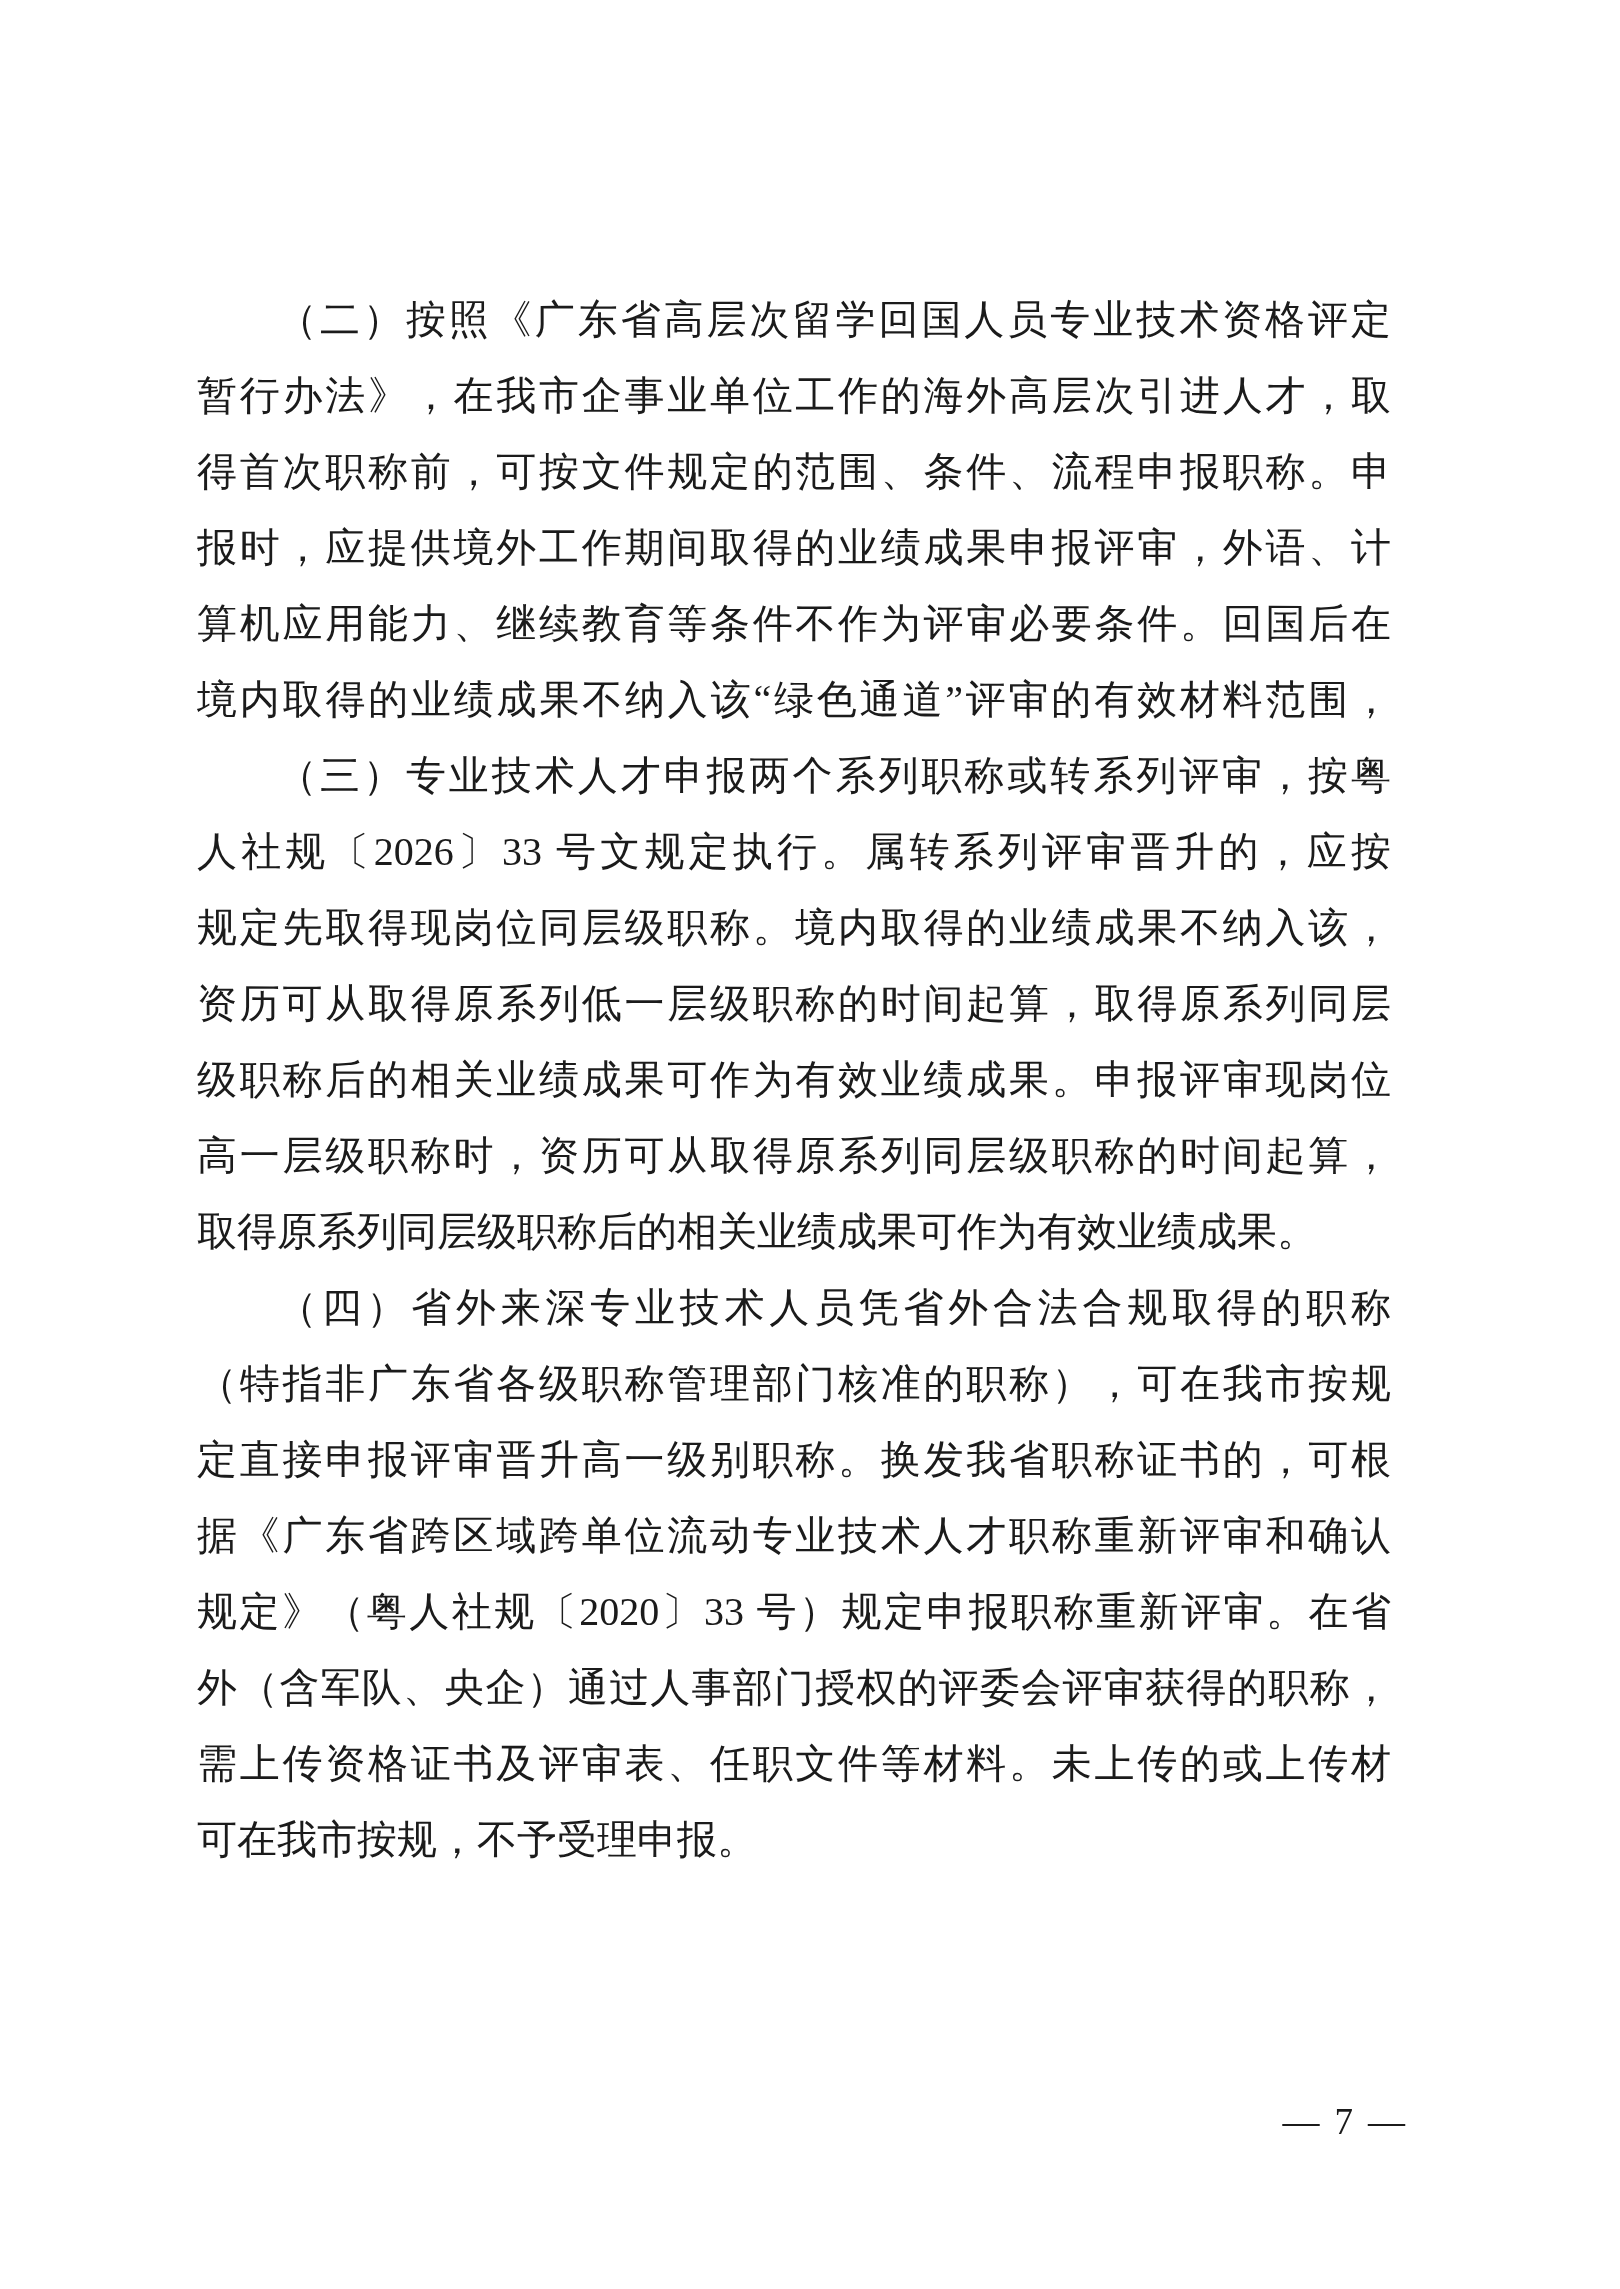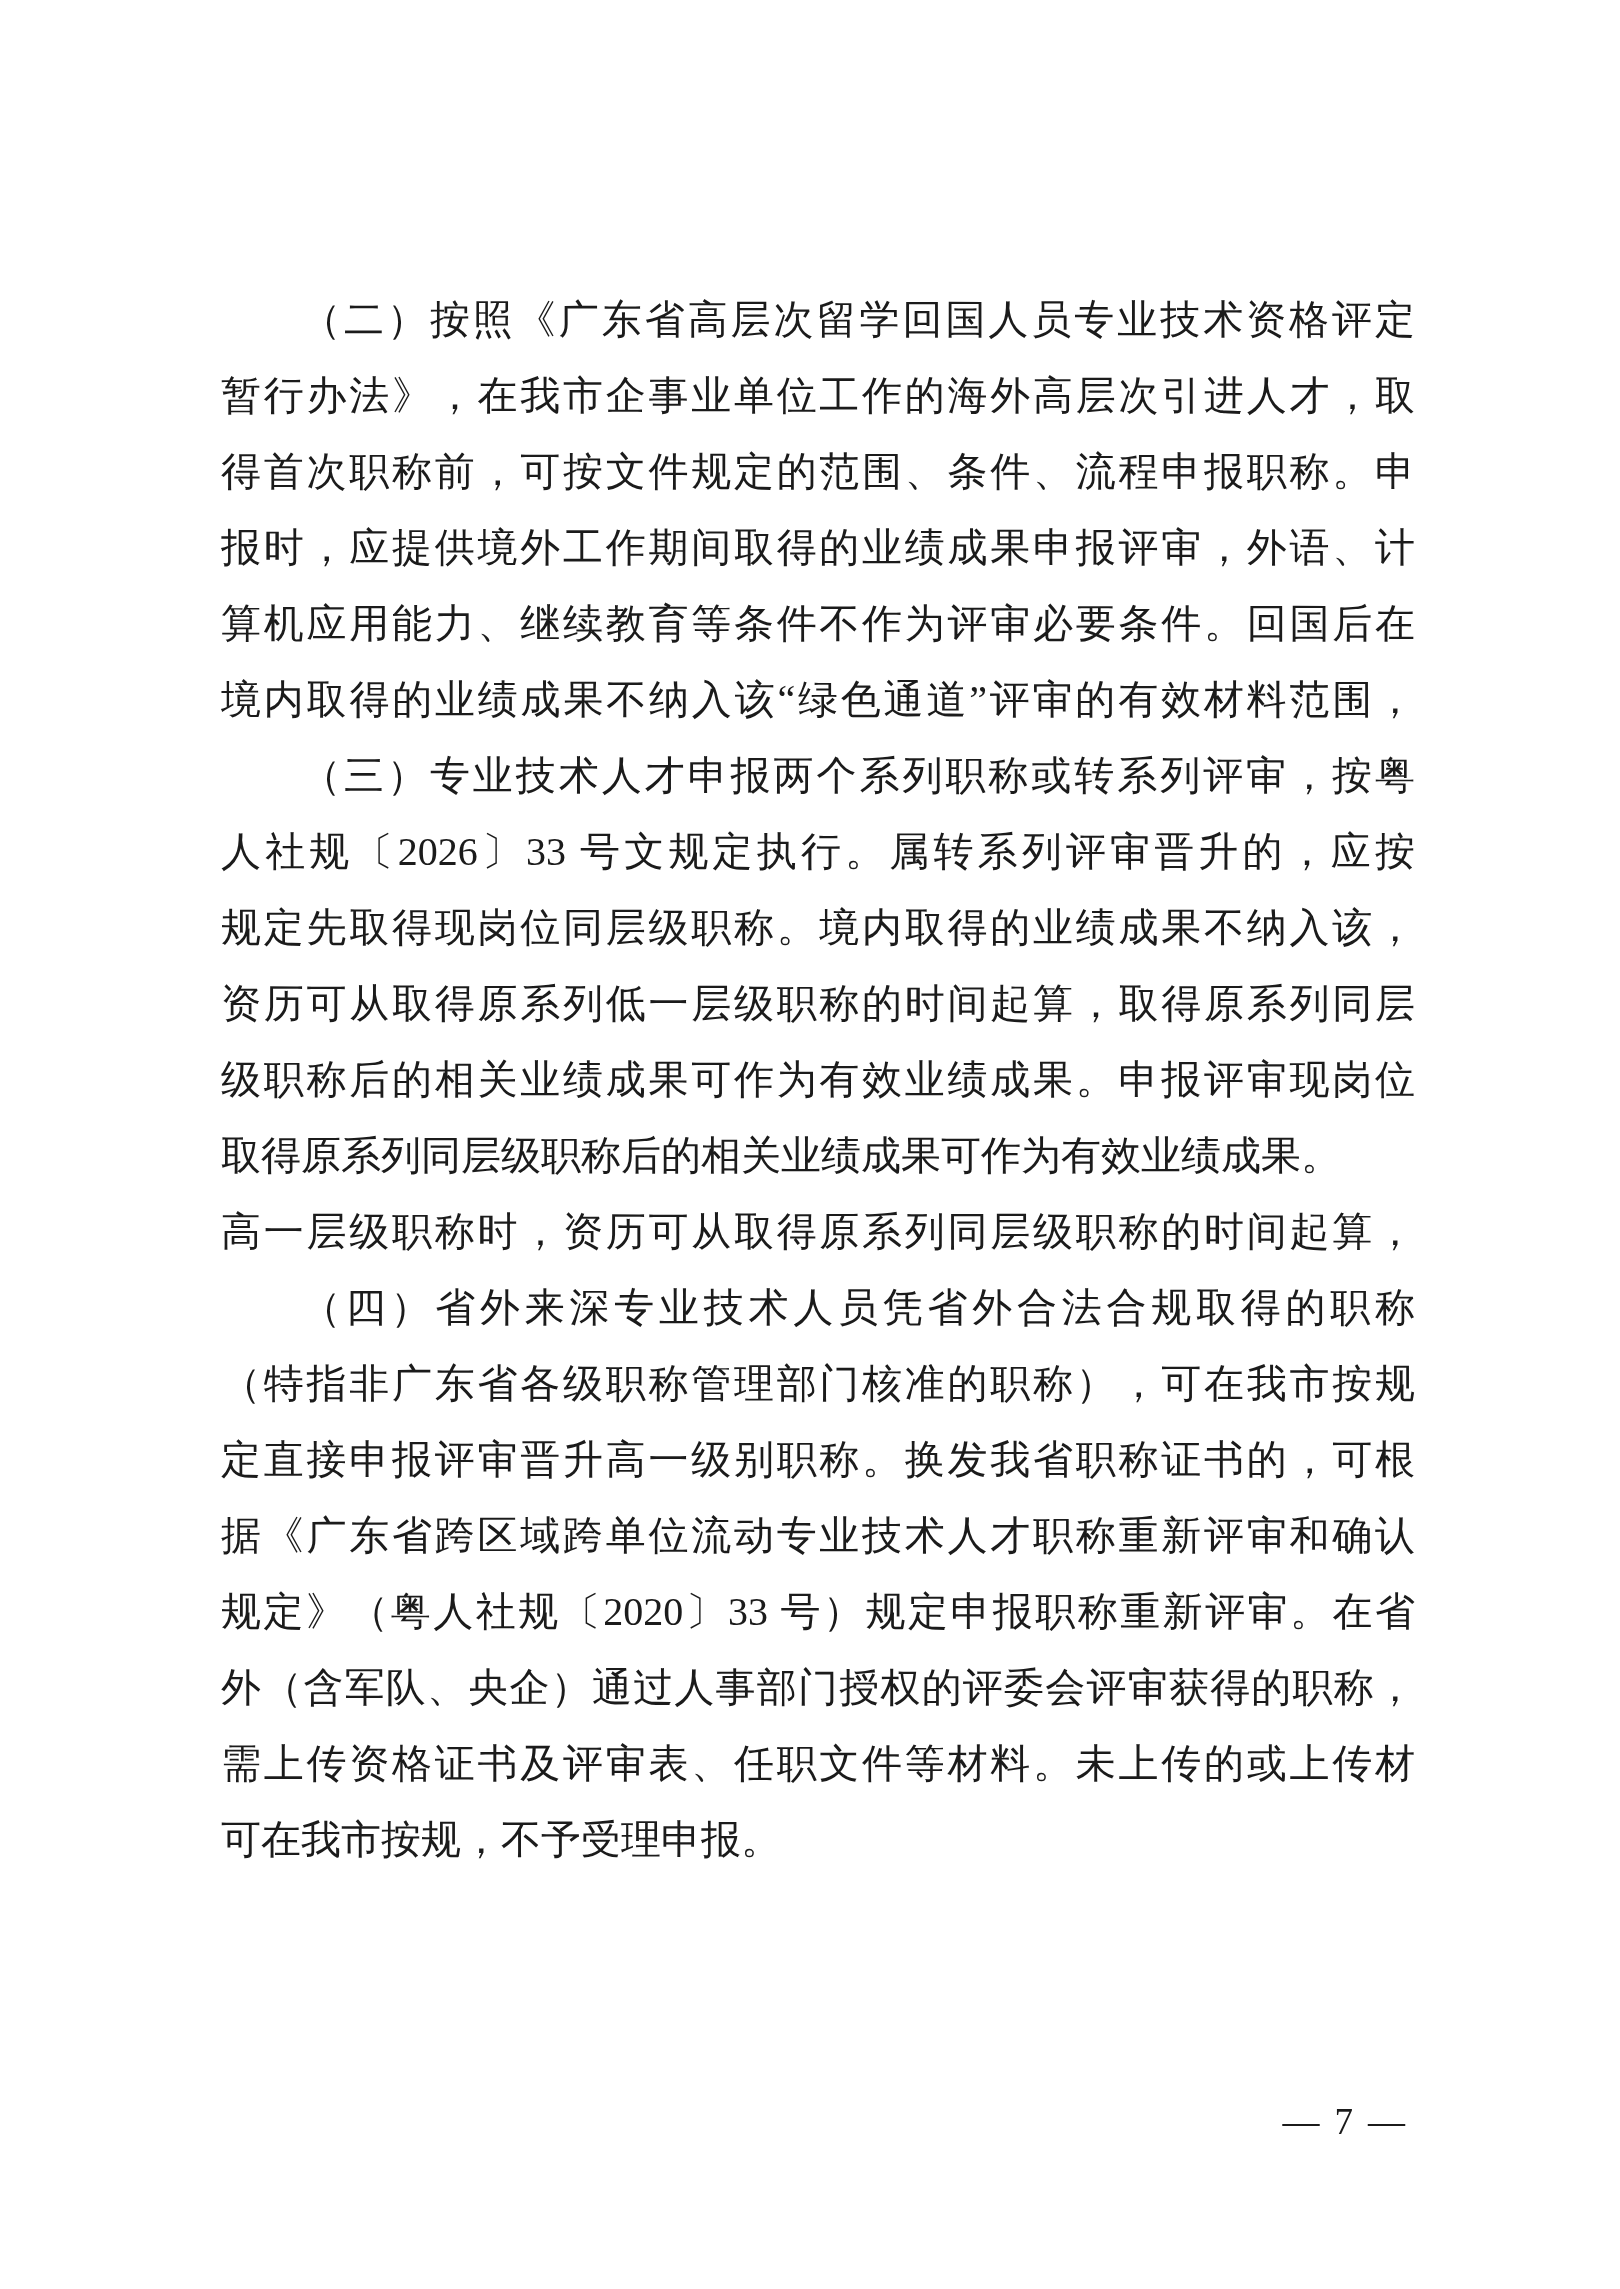--- a/index.html
+++ b/index.html
@@ -10,21 +10,21 @@
   .page {
     position: relative;
     width: 1620px;
     height: 2290px;
     background: #ffffff;
     overflow: hidden;
     font-family: "Liberation Serif", "DejaVu Serif", serif;
   }
   .content {
     position: absolute;
-    left: 221px;
+    left: 197px;
     top: 282px;
     width: 1194px;
     color: #1b1b1b;
     font-size: 40px;
     line-height: 76px;
     font-weight: 400;
   }
   .paragraph {
     margin: 0;
     padding: 0;
@@ -67,22 +67,22 @@
       <div class="tline">算机应用能力、继续教育等条件不作为评审必要条件。回国后在</div>
       <div class="tline">境内取得的业绩成果不纳入该“绿色通道”评审的有效材料范围，</div>
     </div>
 
     <div class="paragraph">
       <div class="tline first">（三）专业技术人才申报两个系列职称或转系列评审，按粤</div>
       <div class="tline">人社规〔2026〕33 号文规定执行。属转系列评审晋升的，应按</div>
       <div class="tline">规定先取得现岗位同层级职称。境内取得的业绩成果不纳入该，</div>
       <div class="tline">资历可从取得原系列低一层级职称的时间起算，取得原系列同层</div>
       <div class="tline">级职称后的相关业绩成果可作为有效业绩成果。申报评审现岗位</div>
+      <div class="tline">高一层级职称时，资历可从取得原系列同层级职称的时间起算，</div>
       <div class="tline last">取得原系列同层级职称后的相关业绩成果可作为有效业绩成果。</div>
-      <div class="tline">高一层级职称时，资历可从取得原系列同层级职称的时间起算，</div>
     </div>
 
     <div class="paragraph">
       <div class="tline first">（四）省外来深专业技术人员凭省外合法合规取得的职称</div>
       <div class="tline">（特指非广东省各级职称管理部门核准的职称），可在我市按规</div>
       <div class="tline">定直接申报评审晋升高一级别职称。换发我省职称证书的，可根</div>
       <div class="tline">据《广东省跨区域跨单位流动专业技术人才职称重新评审和确认</div>
       <div class="tline">规定》（粤人社规〔2020〕33 号）规定申报职称重新评审。在省</div>
       <div class="tline">外（含军队、央企）通过人事部门授权的评委会评审获得的职称，</div>
       <div class="tline">需上传资格证书及评审表、任职文件等材料。未上传的或上传材</div>

